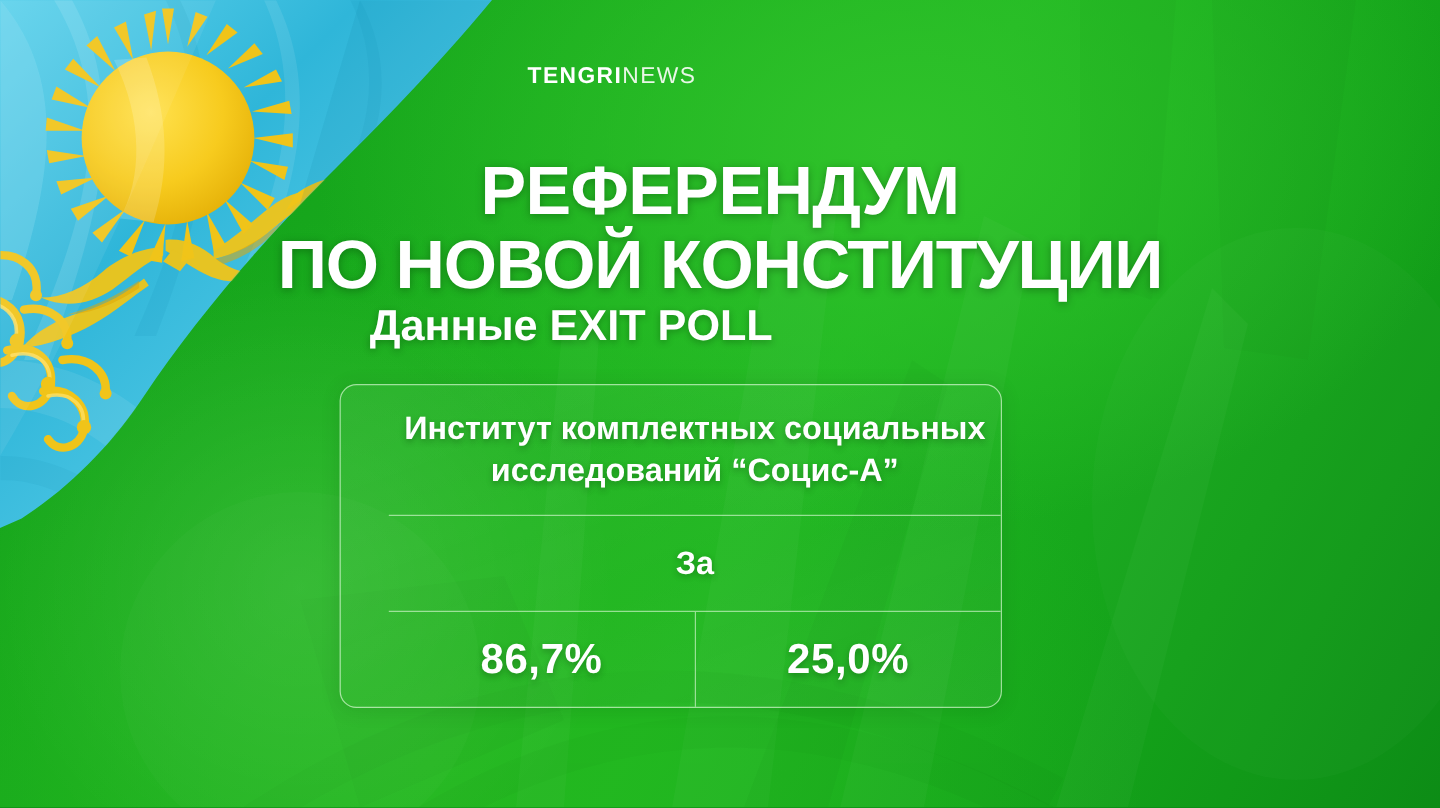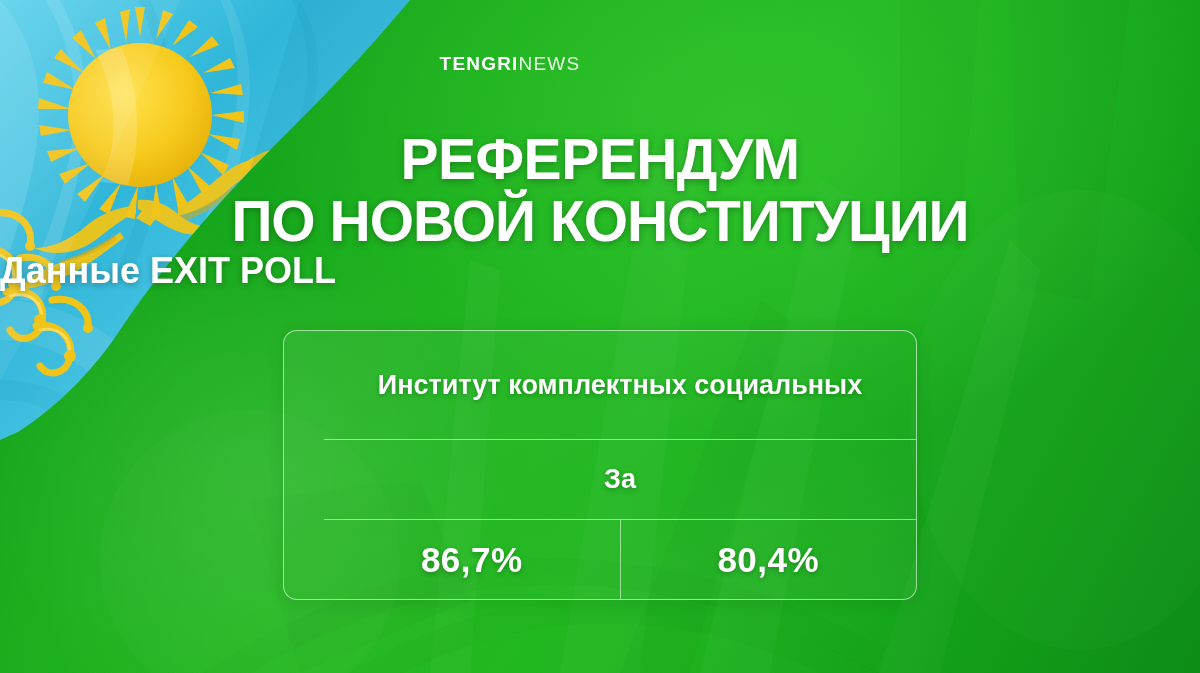--- a/index.html
+++ b/index.html
@@ -66,33 +66,34 @@
     line-height:62px;
     letter-spacing:-0.5px;
     text-shadow:0 2px 7px rgba(0,40,0,.35);
     white-space:nowrap;
     margin-top:12px;
   }
   .headline .l2 { letter-spacing:-1px; }
 
   .subhead {
     position:absolute; left:0; top:250px; width:952px;
+    text-align:center;
     color:#ffffff;
     font-weight:bold;
     font-size:36px;
     line-height:42px;
     text-shadow:0 2px 6px rgba(0,40,0,.33);
     white-space:nowrap;
   }
 
   
   .card {
     position:absolute;
-    left:283px; top:330px;
-    width:634px; height:270px;
+    left:283px; top:320px;
+    width:552px; height:270px;
     border:1.6px solid rgba(235,255,230,.62);
     border-radius:14px;
     background:linear-gradient(160deg, rgba(255,255,255,.055) 0%, rgba(255,255,255,.015) 55%, rgba(255,255,255,.05) 100%);
     box-shadow:0 2px 16px rgba(0,50,0,.12);
     overflow:hidden;
     padding-left:40px;
   }
 
   .card-title {
     height:108px;
@@ -278,25 +279,26 @@
   <div class="headline">
     <div class="l1">РЕФЕРЕНДУМ</div>
     <div class="l2">ПО НОВОЙ КОНСТИТУЦИИ</div>
   </div>
 
   <div class="subhead">Данные EXIT POLL</div>
 
   <div class="card">
     <div class="card-title">
       <div>Институт комплектных социальных</div>
+      <div>исследований “Социс-А”</div>
     </div>
 
     <div class="card-row headers">
       <div class="cell head">За</div>
     </div>
 
     <div class="card-row values">
       <div class="cell val">86,7%</div>
-      <div class="cell val">80,4%</div>
+      <div class="cell val">25,0%</div>
     </div>
   </div>
 
 </div>
 
 </body></html>

